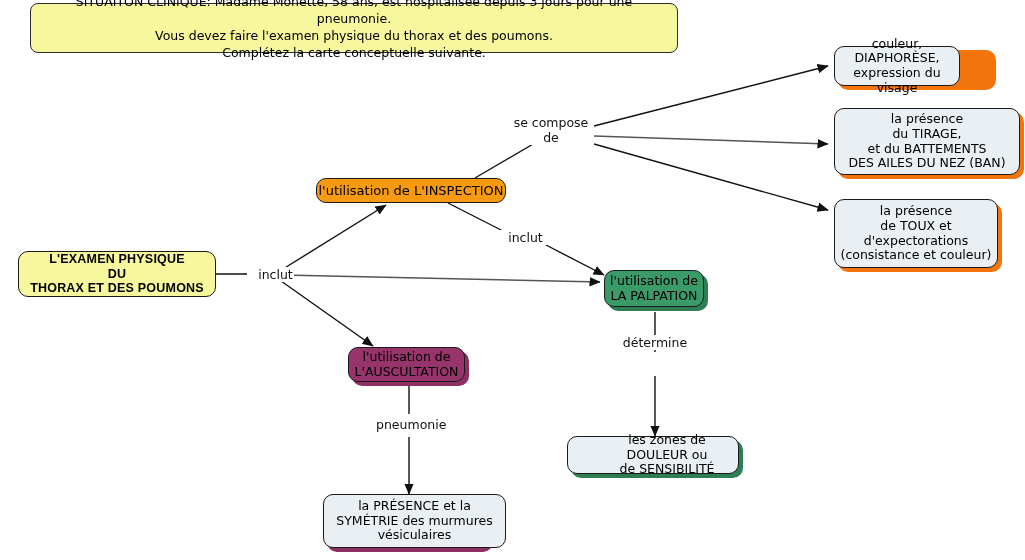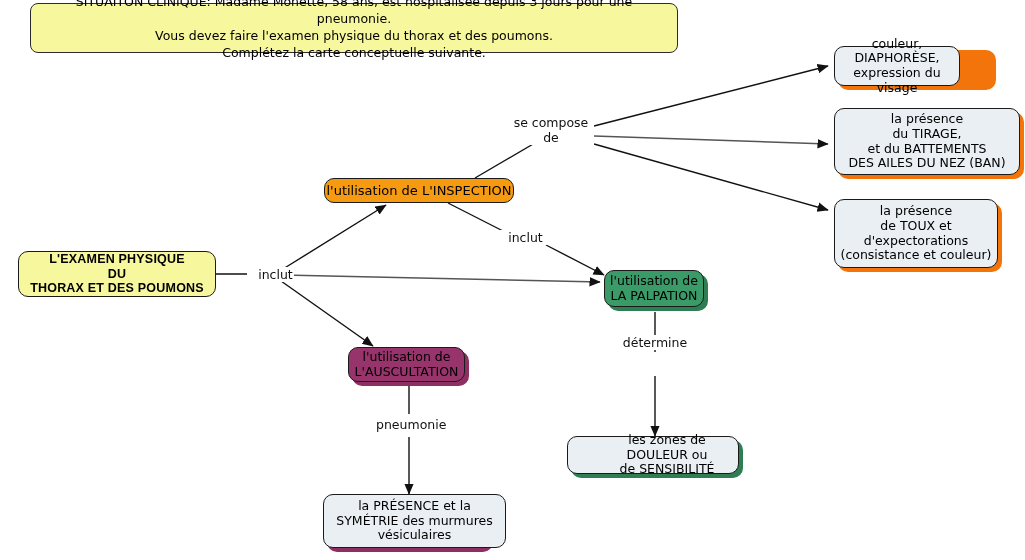--- a/index.html
+++ b/index.html
@@ -47,21 +47,20 @@
   .title-node {
     background: #f7f79e;
     font-weight: bold;
     font-size: 12.5px;
     letter-spacing: 0.2px;
     font-family: "Liberation Sans", sans-serif;
   }
   .orange-node {
     background: #f59a11;
     font-size: 13px;
-    margin-left: 8px;
   }
   .green-node {
     background: #3a9a68;
     font-size: 12.5px;
   }
   .purple-node {
     background: #97346b;
     font-size: 12.5px;
   }
   .pale-node {

